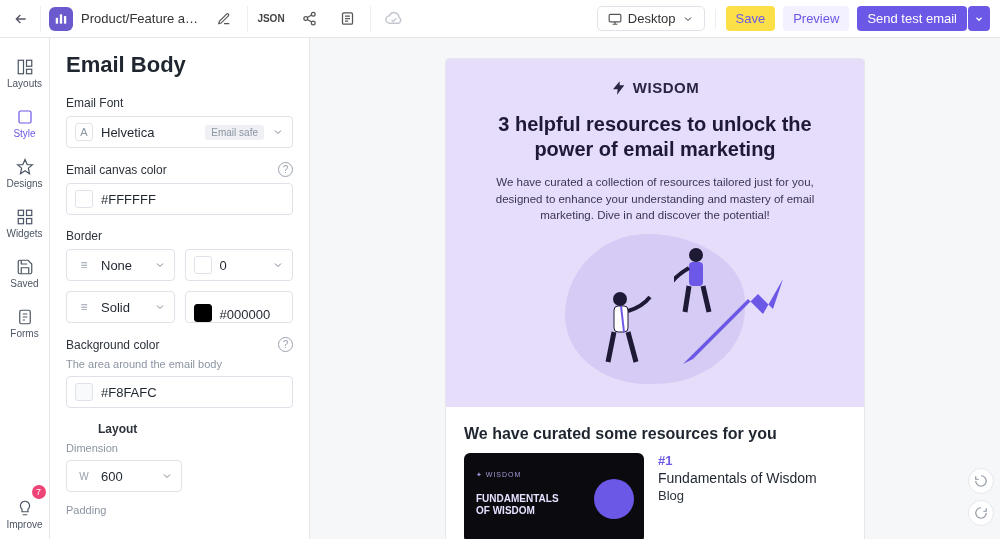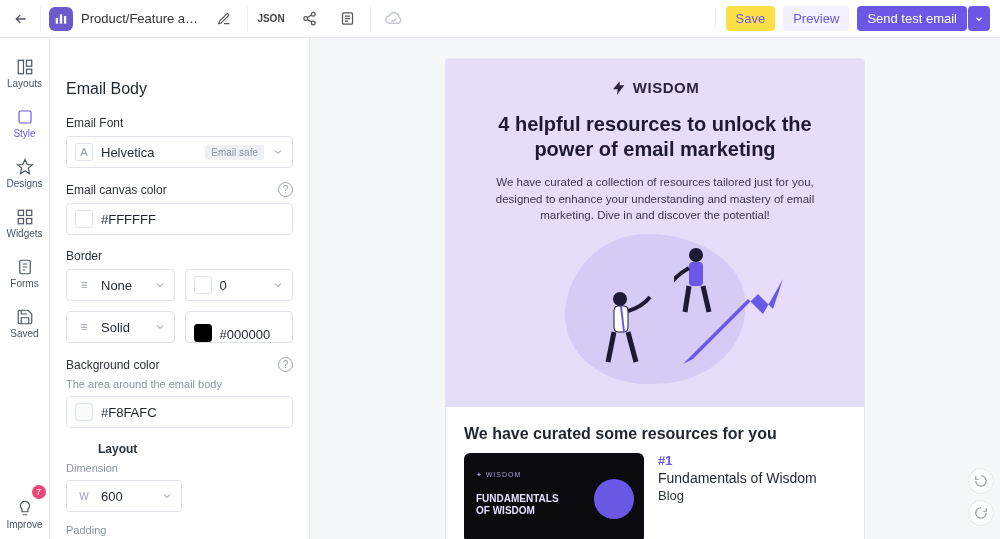--- a/index.html
+++ b/index.html
@@ -32,21 +32,21 @@
   .rail-item { width:50px; height:50px; display:flex; flex-direction:column; align-items:center; justify-content:center; gap:2px; color:#4b5563; cursor:pointer; font-size:10px;}
   .rail-item.active { color:#6b58e6; }
   .rail-item.active .rail-label { color:#6b58e6; }
   .rail-spacer { flex:1; }
   .rail-item.bottom svg { width:18px; height:18px;}
   .notif-dot { position:relative;}
   .notif-dot::after { content:"7"; position:absolute; top:-4px; right:4px; background:#ef4476; color:#fff; border-radius:50%; width:14px;height:14px;font-size:9px;display:flex;align-items:center;justify-content:center;}
 
   
   .panel { width:260px; border-right:1px solid #e5e7eb; overflow-y:auto; padding:14px 16px; }
-  .panel h2 { font-size:16px; font-weight:400; margin-bottom:18px;margin-top:28px; }
+  .panel h2 { font-size:22px; font-weight:700; margin-bottom:18px; }
   .panel .flabel { font-size:12px; color:#2d333b; margin-bottom:6px; display:flex; align-items:center; justify-content:space-between;}
   .panel .fhelp { font-size:11px; color:#8b95a1; margin-bottom:6px; }
   .field { border:1px solid #dfe2e8; border-radius:4px; padding:0 8px; height:32px; display:flex; align-items:center; gap:8px; font-size:13px; background:#fff; margin-bottom:14px; position:relative;}
   .field .chev { margin-left:auto; color:#7b8392;}
   .pill { position:absolute; right:28px; background:#eef0f4; color:#8a93a0; font-size:10px; padding:2px 6px; border-radius:3px;}
   .swatch { width:18px;height:18px;border:1px solid #dfe2e8;border-radius:3px;}
   .row2 { display:flex; gap:10px; }
   .row2 .field { flex:1; margin-bottom:10px;}
   .row2 .field.half { max-width: 116px; }
   .field.color { flex:1;align-items:flex-end; }
@@ -129,20 +129,30 @@
       </svg>
   </div>
   <div class="tb-sep"></div>
   <div class="tb-icon" style="color:#c4c8d0;">
     <svg width="20" height="20" viewBox="0 0 24 24" fill="none" stroke="currentColor" stroke-width="1.8">
         <path d="M18 10a6 6 0 00-11.5-2A4.5 4.5 0 007 17h11a4 4 0 000-7z"></path>
         <path d="M9 13l2 2 4-4" stroke-width="1.6"></path>
       </svg>
   </div>
   <div class="tb-spacer"></div>
+  <div class="device-select">
+    <svg width="14" height="14" viewBox="0 0 24 24" fill="none" stroke="currentColor" stroke-width="2">
+        <rect x="2" y="4" width="20" height="13" rx="2"></rect>
+        <path d="M8 21h8M12 17v4"></path>
+      </svg>
+    <span>Desktop</span>
+    <svg class="chev" width="12" height="12" viewBox="0 0 24 24" fill="none" stroke="currentColor" stroke-width="2">
+        <path d="M6 9l6 6 6-6"></path>
+      </svg>
+  </div>
   <div style="width:1px;height:20px;background:#eceef1;margin:0 2px;"></div>
   <button class="btn save">Save</button>
   <button class="btn preview">Preview</button>
   <div class="btn-group">
     <button class="btn send">Send test email</button>
     <button class="btn dd">
       <svg width="10" height="10" viewBox="0 0 24 24" fill="none" stroke="#fff" stroke-width="3">
           <path d="M6 9l6 6 6-6"></path>
         </svg>
     </button>
@@ -176,31 +186,31 @@
       <svg width="18" height="18" viewBox="0 0 24 24" fill="none" stroke="currentColor" stroke-width="1.6">
           <rect x="3" y="3" width="7" height="7"></rect>
           <rect x="14" y="3" width="7" height="7"></rect>
           <rect x="3" y="14" width="7" height="7"></rect>
           <rect x="14" y="14" width="7" height="7"></rect>
         </svg>
       <div class="rail-label">Widgets</div>
     </div>
     <div class="rail-item">
       <svg width="18" height="18" viewBox="0 0 24 24" fill="none" stroke="currentColor" stroke-width="1.6">
+          <path d="M19 21H5a2 2 0 01-2-2V5a2 2 0 012-2h11l5 5v11a2 2 0 01-2 2z"></path>
+          <path d="M17 21v-8H7v8M7 3v5h8"></path>
+        </svg>
+      <div class="rail-label">Saved</div>
+    </div>
+    <div class="rail-item">
+      <svg width="18" height="18" viewBox="0 0 24 24" fill="none" stroke="currentColor" stroke-width="1.6">
           <rect x="5" y="3" width="14" height="18" rx="2"></rect>
           <path d="M9 8h6M9 12h6M9 16h3"></path>
         </svg>
       <div class="rail-label">Forms</div>
-    </div>
-    <div class="rail-item">
-      <svg width="18" height="18" viewBox="0 0 24 24" fill="none" stroke="currentColor" stroke-width="1.6">
-          <path d="M19 21H5a2 2 0 01-2-2V5a2 2 0 012-2h11l5 5v11a2 2 0 01-2 2z"></path>
-          <path d="M17 21v-8H7v8M7 3v5h8"></path>
-        </svg>
-      <div class="rail-label">Saved</div>
     </div>
     <div class="rail-spacer"></div>
     <div class="rail-item bottom notif-dot">
       <svg viewBox="0 0 24 24" fill="none" stroke="currentColor" stroke-width="1.6">
           <path d="M9 21h6M10 17h4M12 3a6 6 0 00-4 10.5V17h8v-3.5A6 6 0 0012 3z"></path>
         </svg>
       <div class="rail-label">Improve</div>
     </div>
   </div>
 
@@ -283,21 +293,21 @@
 
   <div class="canvas">
     <div class="email">
       <div class="email-hero">
         <div class="logo-row">
           <svg width="16" height="16" viewBox="0 0 24 24">
               <path d="M13 2L3 14h7l-1 8 11-14h-7z"></path>
             </svg>
           <span class="logo-text">WISDOM</span>
         </div>
-        <div class="hero-title">4 helpful resources to unlock the power of email marketing</div>
+        <div class="hero-title">3 helpful resources to unlock the power of email marketing</div>
         <div class="hero-sub">We have curated a collection of resources tailored just for you, designed to enhance your understanding and mastery of email marketing. Dive in and discover the potential!</div>
         <div class="hero-illus">
           <div class="blob"></div>
           <svg class="arrow" viewBox="0 0 120 100">
             <path d="M10 90 L75 25 L90 40 L110 5 L100 35 L85 20 L20 85 Z" fill="#6b58e6"></path>
           </svg>
           <svg class="person1" width="60" height="90" viewBox="0 0 60 90">
             <circle cx="26" cy="10" r="7" fill="#1e1a36"></circle>
             <rect x="20" y="17" width="14" height="26" rx="4" fill="#fff" stroke="#1e1a36"></rect>
             <path d="M27 17 l3 26" stroke="#6b58e6" stroke-width="2"></path>

